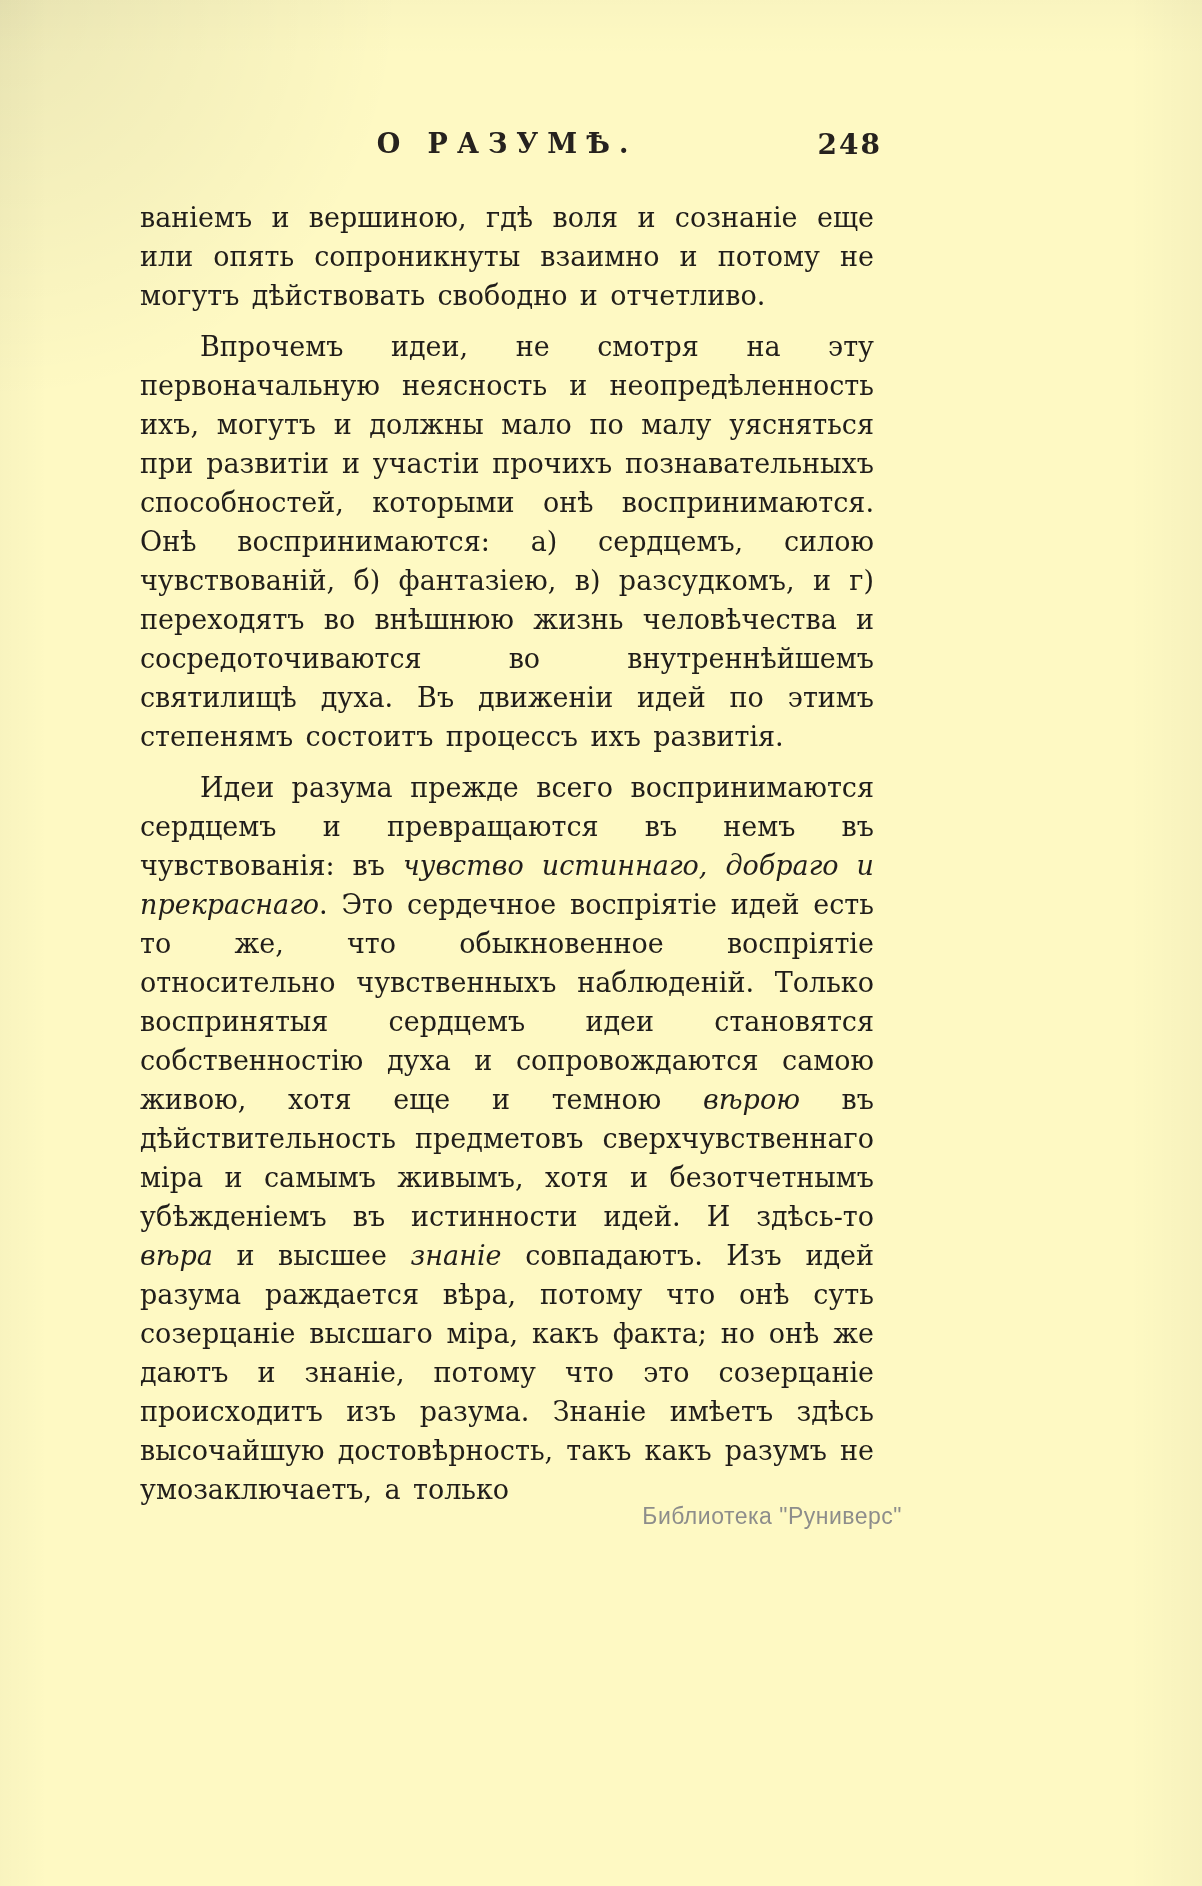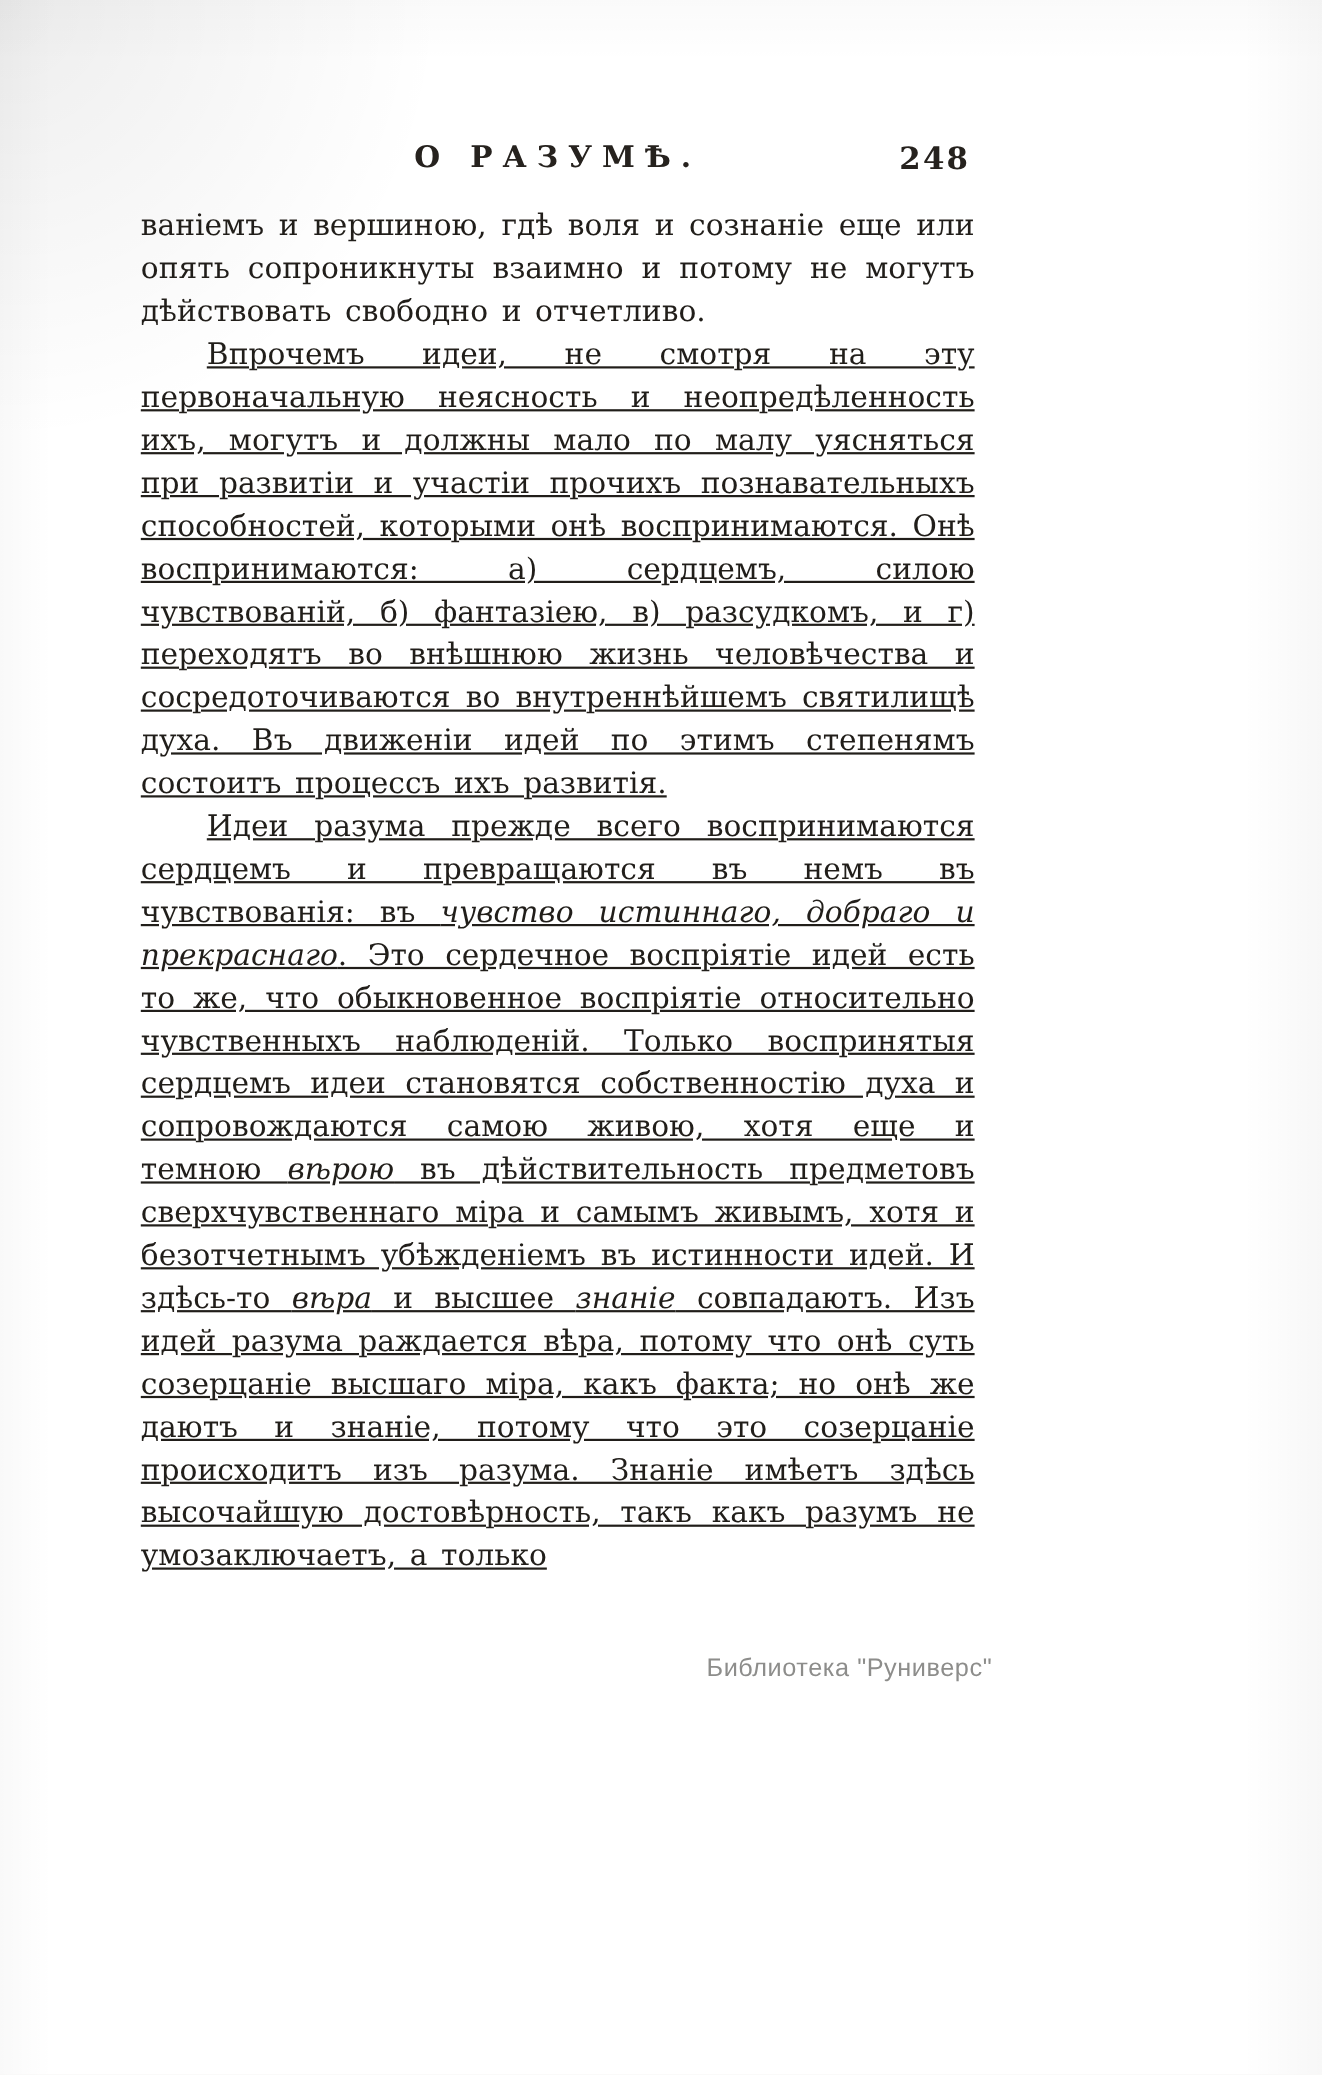--- a/index.html
+++ b/index.html
@@ -6,21 +6,21 @@
   html, body { margin: 0; padding: 0; }
   body {
     background: #e9e9e7;
     font-family: "DejaVu Serif", serif;
   }
   .page {
     position: relative;
     width: 1202px;
     height: 1886px;
     margin: 0 auto;
-    background: #ffffff;
+    background: #fef9c3;
     color: #201d1a;
     overflow: hidden;
   }
   
   .edge-shade {
     position: absolute;
     inset: 0;
     pointer-events: none;
     background:
       radial-gradient(circle at 0% 0%, rgba(0,0,0,0.07), rgba(0,0,0,0) 18%),
@@ -58,25 +58,24 @@
     top: 186px;
     left: 128px;
     width: 758px;
     font-size: 27px;
     line-height: 39px;
     text-align: justify;
     word-spacing: 0.14em;
     color: #211e1a;
   }
   .text-block p {
-    margin: 0;
+    margin: 12px;
   }
   .text-block p.indent {
     text-indent: 60px;
-    text-decoration: underline;
   }
   .text-block h2.heading {
     margin: 35px 0 34px 0;
     font-size: 27px;
     font-weight: normal;
     font-style: italic;
     text-align: center;
     word-spacing: 0.25em;
     letter-spacing: 0.5px;
   }

